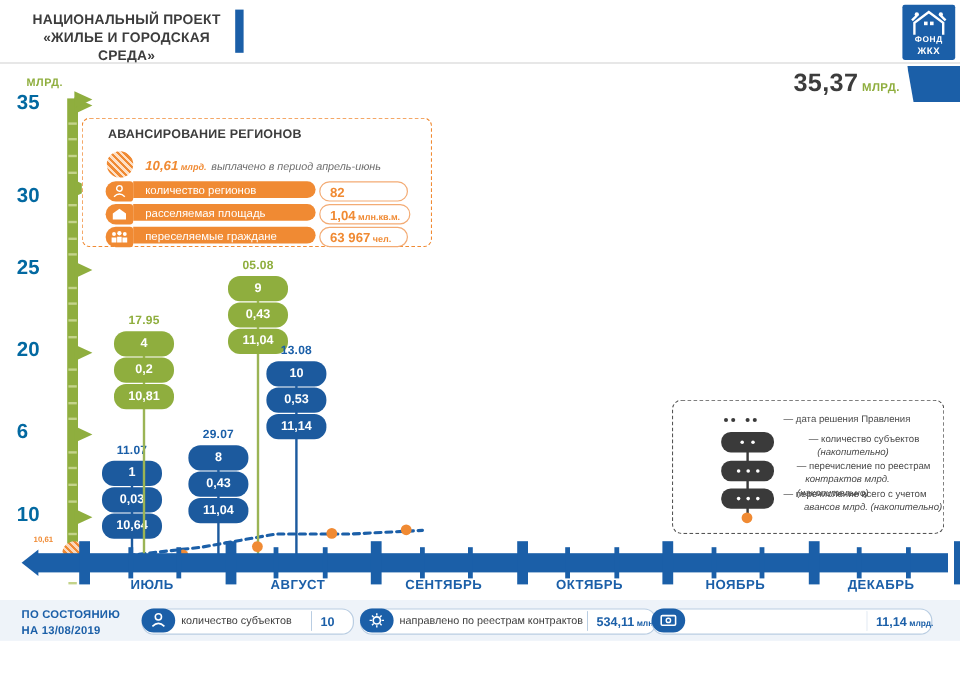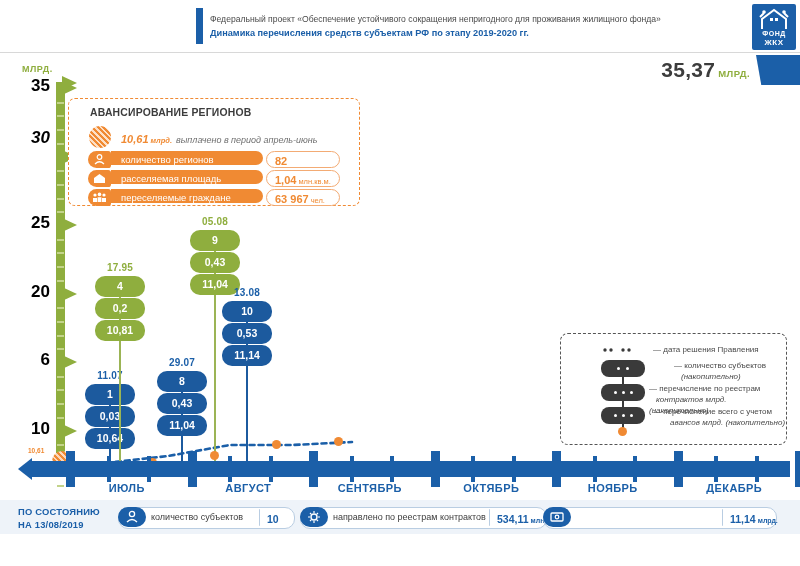--- a/index.html
+++ b/index.html
@@ -34,21 +34,21 @@
   
   .total{position:absolute;right:50px;top:58px;text-align:right;}
   .total .num{font-size:21px;font-weight:bold;color:#3c3c3c;letter-spacing:.3px;}
   .total .unit{font-size:9.5px;font-weight:bold;color:#8fae3e;letter-spacing:.4px;margin-left:3px;}
   .total-flag{position:absolute;right:0;top:55px;width:44px;height:30px;background:#1b5fa8;
      clip-path:polygon(0 0,100% 0,100% 100%,12% 100%);}
 
   
   .ylabel{position:absolute;left:22px;top:64px;font-size:9px;font-weight:bold;color:#8fae3e;letter-spacing:.5px;}
   .yaxis{position:absolute;left:56px;top:82px;width:9px;height:385px;background:#8fae3e;}
-  .ytick-lbl{position:absolute;left:14px;width:36px;text-align:right;font-size:17px;font-weight:bold;color:#000000;}
+  .ytick-lbl{position:absolute;left:14px;width:36px;font-size:17px;font-weight:bold;color:#0369a1;}
   .yminor{position:absolute;left:57px;width:7px;height:2px;background:#c3d38a;}
   .yarrow{position:absolute;left:62px;width:0;height:0;border-left:15px solid #8fae3e;border-top:7px solid transparent;border-bottom:7px solid transparent;}
 
   
   .panel{position:absolute;left:68px;top:98px;width:290px;height:106px;
      border:1.5px dashed #f08a33;border-radius:7px;background:#fff;}
   .panel-title{position:absolute;left:21px;top:8px;font-size:10.4px;font-weight:bold;color:#3c3c3c;letter-spacing:.2px;}
   .panel-hatch{position:absolute;left:20px;top:27px;width:22px;height:22px;border-radius:50%;
      background:repeating-linear-gradient(45deg,#f08a33 0 2px,#fde0c6 2px 4px);}
   .panel-adv{position:absolute;left:52px;top:30px;white-space:nowrap;}
@@ -57,21 +57,21 @@
   .panel-adv .txt{font-size:9px;font-style:italic;color:#6f6f6f;margin-left:4px;}
 
   .prow{position:absolute;left:19px;height:17px;}
   .prow .ic{position:absolute;left:0;top:0;width:23px;height:17px;background:#f08a33;border-radius:9px 3px 3px 9px;}
   .prow .ic svg{position:absolute;left:4px;top:2px;}
   .prow .cap{position:absolute;left:23px;top:0;height:14px;min-width:152px;background:#f08a33;
      border-radius:0 9px 9px 0;color:#fff;font-size:9.5px;line-height:17px;padding-left:10px;box-sizing:border-box;}
   .prow .val{position:absolute;left:178px;top:0;height:17px;border:1px solid #f3ab74;border-radius:9px;
      padding:0 8px;line-height:16px;white-space:nowrap;min-width:74px;box-sizing:border-box;}
   .prow .val b{font-size:11px;color:#f08a33;font-weight:bold;}
-  .prow .val span{font-size:7.5px;color:#f08a33;font-weight:normal;margin-left:2px;text-align:center;}
+  .prow .val span{font-size:7.5px;color:#f08a33;font-weight:bold;margin-left:2px;text-align:center;}
 
   
   .col{position:absolute;width:64px;}
   .col .date{position:absolute;left:0;top:0;width:64px;text-align:center;font-size:10px;font-weight:bold;letter-spacing:.2px;}
   .col .stem{position:absolute;left:31px;width:2px;}
   .pill{position:absolute;left:7px;width:50px;height:21px;border-radius:10px;color:#fff;
      font-size:10.5px;font-weight:bold;text-align:center;line-height:21px;}
   .dot{position:absolute;width:9px;height:9px;border-radius:50%;background:#f08a33;}
 
   .cblue .date{color:#1b5fa8;}
@@ -121,25 +121,25 @@
   .adv-tag{position:absolute;left:28px;top:447px;font-size:6.5px;font-weight:bold;color:#f08a33;}
   .adv-circ{position:absolute;left:52px;top:451px;width:20px;height:20px;border-radius:50%;
      background:repeating-linear-gradient(45deg,#f08a33 0 2px,#fbd8bb 2px 4px);}
 </style>
 </head>
 <body>
 
 <div class="root">
 
   <div class="header">
+    <div class="hdr-left">
+      <div class="l1">НАЦИОНАЛЬНЫЙ ПРОЕКТ</div>
+      <div class="l2">«ЖИЛЬЕ И ГОРОДСКАЯ СРЕДА»</div>
+    </div>
     <div class="hdr-bar"></div>
-    <div class="hdr-right">
-      <div class="t1">Федеральный проект «Обеспечение устойчивого сокращения  непригодного для проживания жилищного фонда»</div>
-      <div class="t2">Динамика перечисления средств субъектам РФ по этапу 2019-2020 гг.</div>
-    </div>
     <div class="logo">
       <svg width="32" height="24" viewBox="0 0 32 24">
         <path d="M4 22 L4 12 L16 3 L28 12 L28 22" fill="none" stroke="#ffffff" stroke-width="2"></path>
         <path d="M2 10 L6 6 M30 10 L26 6" stroke="#ffffff" stroke-width="2" fill="none"></path>
         <circle cx="6" cy="5" r="1.8" fill="#ffffff"></circle>
         <circle cx="26" cy="5" r="1.8" fill="#ffffff"></circle>
         <rect x="12" y="11" width="3" height="3" fill="#ffffff"></rect>
         <rect x="17" y="11" width="3" height="3" fill="#ffffff"></rect>
       </svg>
       <div class="lt1">ФОНД</div>
@@ -155,21 +155,21 @@
 
   <div class="ylabel">МЛРД.</div>
   <div class="yaxis"></div>
   <div id="yticks">
       <div class="ytick-lbl" style="top: 76px;">35</div>
       <div class="yarrow" style="top: 81px;"></div>
       <div class="yminor" style="top: 101.7px;"></div>
       <div class="yminor" style="top: 115.4px;"></div>
       <div class="yminor" style="top: 129.1px;"></div>
       <div class="yminor" style="top: 142.8px;"></div>
-      <div class="ytick-lbl" style="top: 128px; font-style: italic;">30</div>
+      <div class="ytick-lbl" style="top: 153px;">30</div>
       <div class="yarrow" style="top: 149.5px;"></div>
       <div class="yminor" style="top: 170.2px;"></div>
       <div class="yminor" style="top: 183.9px;"></div>
       <div class="yminor" style="top: 197.6px;"></div>
       <div class="yminor" style="top: 211.3px;"></div>
       <div class="ytick-lbl" style="top: 213px;">25</div>
       <div class="yarrow" style="top: 218px;"></div>
       <div class="yminor" style="top: 238.7px;"></div>
       <div class="yminor" style="top: 252.4px;"></div>
       <div class="yminor" style="top: 266.1px;"></div>
@@ -304,21 +304,21 @@
     </div>
     <div class="lg-box" style="left:40px;top:73px">
       <i style="left:13px"></i>
         <i style="left:21px"></i>
         <i style="left:29px"></i>
     </div>
     <div class="dot" style="left:57px;top:93px"></div>
     <div id="legend-texts">
         <div class="lg-txt" style="left: 92px; top: 10px;"><span>— дата решения Правления</span></div>
         <div class="lg-txt" style="left: 92px; top: 26px; margin-left: 21px;"><span>— количество субъектов</span><br><em style="margin-left:7px">(накопительно)</em></div>
-        <div class="lg-txt" style="left: 88px; top: 49px;"><span>— перечисление по реестрам</span><br><em style="margin-left:7px">контрактов млрд.  (накопительно)</em></div>
+        <div class="lg-txt" style="left: 103px; top: 49px;"><span>— перечисление по реестрам</span><br><em style="margin-left:7px">контрактов млрд.  (накопительно)</em></div>
         <div class="lg-txt" style="left: 92px; top: 72px;"><span>— перечисление всего с учетом</span><br><em style="margin-left:17px">авансов млрд.  (накопительно)</em></div>
       </div>
   </div>
 
   <div class="tl-arrow"></div>
   <div class="tl"></div>
   <div id="tl-ticks">
       <div class="tl-maj" style="left: 66px;"></div>
       <div class="tl-maj" style="left: 187.5px;"></div>
       <div class="tl-maj" style="left: 309px;"></div>

